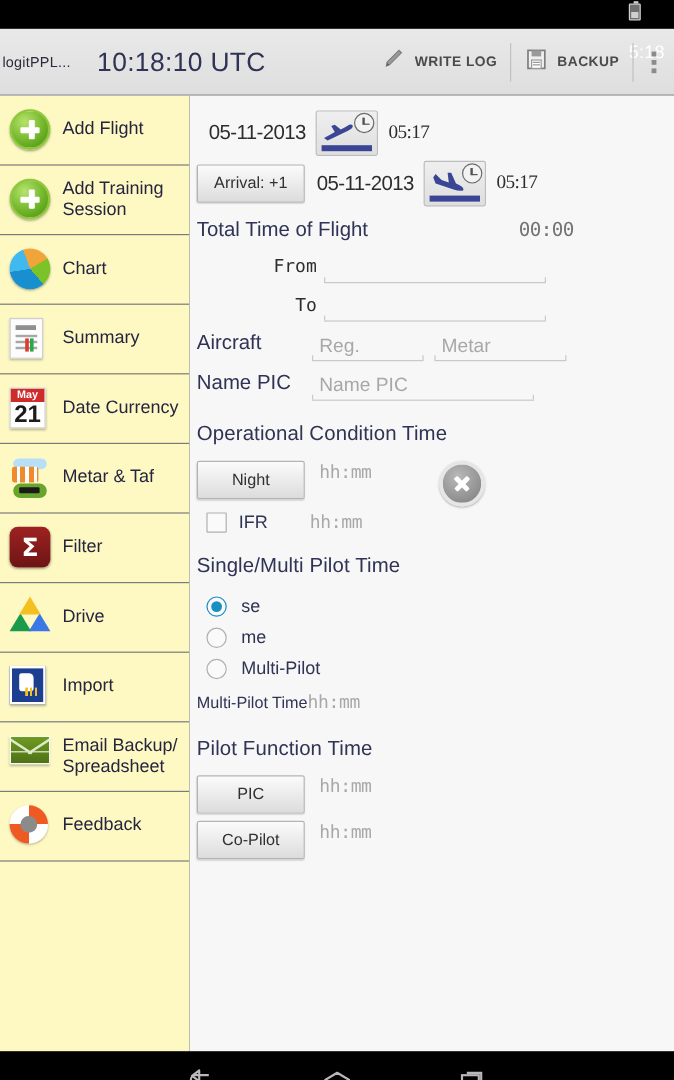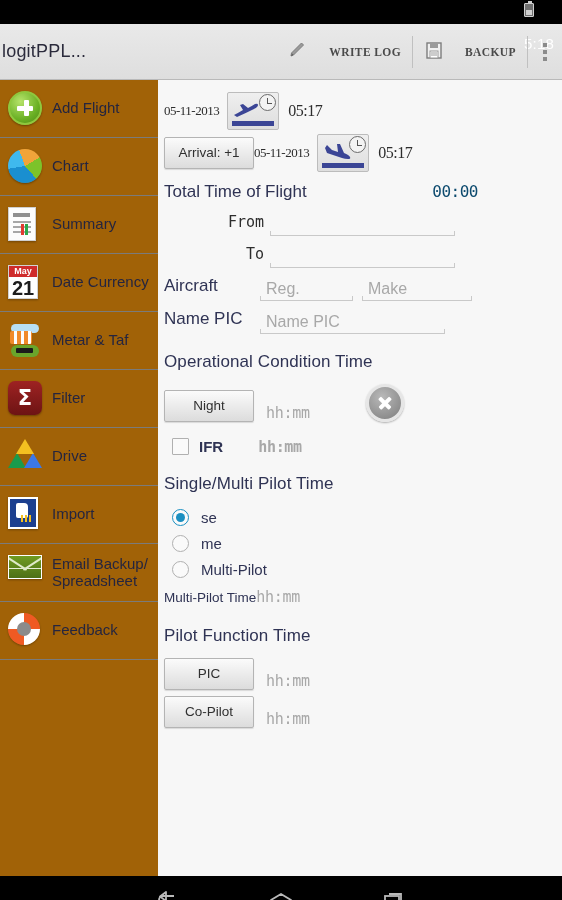--- a/index.html
+++ b/index.html
@@ -29,42 +29,41 @@
   .batt:before{content:"";position:absolute;top:-3px;left:2.5px;width:4px;height:2px;background:#cfcfcf;}
   .batt:after{content:"";position:absolute;left:1px;right:1px;bottom:1px;height:5px;background:#cfcfcf;}
 
   
   .actionbar{
     height:56px;background:linear-gradient(#e9e9e9,#dedede);
     border-bottom:1px solid #b9b9b9;display:flex;align-items:center;
     box-sizing:border-box;
   }
   .logo-wrap{width:48px;height:44px;margin-left:6px;position:relative;flex:0 0 auto;}
-  .app-name{font-size:18px;color:#2b2b3c;margin-left:2px;letter-spacing:.2px;}
+  .app-name{font-size:12px;color:#2b2b3c;margin-left:2px;letter-spacing:.2px;}
   .utc-clock{
     font-size:22px;color:#2f3354;margin-left:22px;letter-spacing:.3px;white-space:nowrap;
   }
   .ab-actions{margin-left:auto;display:flex;align-items:center;height:100%;}
   .ab-btn{
-    display:flex;align-items:center;gap:21px;height:100%;padding:0 11px;
+    display:flex;align-items:center;gap:7px;height:100%;padding:0 11px;
     box-sizing:border-box;
-    font-family:Liberation Serif, serif;
   }
   .ab-btn .lbl{font-size:11.5px;font-weight:bold;color:#4a4a4a;letter-spacing:.4px;}
   .ab-sep{width:1px;height:32px;background:#c0c0c0;}
   .ab-over{width:34px;height:100%;display:flex;flex-direction:column;
            align-items:center;justify-content:center;gap:3px;}
   .ab-over i{width:4px;height:4px;background:#8b8b8b;display:block;}
 
   
   .body-row{display:flex;height:796px;}
 
   
   .sidebar{
-    width:158px;flex:0 0 158px;background:#a16207;
+    width:158px;flex:0 0 158px;background:#fef9c3;
     box-sizing:border-box;overflow:hidden;
   }
   .nav-item{
     display:flex;align-items:center;gap:8px;
     padding:7px 6px 7px 8px;box-sizing:border-box;
     border-bottom:1px solid #7b7b7b;min-height:58px;
   }
   .nav-label{font-size:15px;color:#25253f;line-height:1.12;}
   .nav-icon{width:36px;height:36px;flex:0 0 36px;position:relative;}
 
@@ -147,72 +146,72 @@
   .sec-title{font-size:17px;color:#2f3354;padding:4px 0 6px 6px;letter-spacing:.1px;}
   .row{display:flex;align-items:center;padding:0 6px;margin-bottom:4px;}
   .btn{
     background:linear-gradient(#fbfbfb,#dcdcdc);
     border:1px solid #b4b4b4;border-radius:2px;
     box-shadow:0 1px 1px rgba(0,0,0,.12);
     min-width:90px;padding:7px 10px;text-align:center;
     font-size:13.5px;color:#303030;line-height:1.18;box-sizing:border-box;
   }
   .btn.w2{width:90px;}
-  .date-val{font-size:13px;color:#2d2d2d;
-            font-family:Liberation Serif, serif;letter-spacing:-.5px;}
+  .date-val{font-size:17px;color:#2d2d2d;margin-left:10px;
+            font-family:Liberation Sans, sans-serif;letter-spacing:-.5px;}
   .tile{
     width:52px;height:38px;margin-left:8px;flex:0 0 52px;
     background:linear-gradient(#efefef,#dedede);border:1px solid #bcbcbc;
     border-radius:2px;position:relative;overflow:hidden;box-sizing:border-box;
   }
   .tile .strip{position:absolute;left:4px;right:4px;bottom:3px;height:5px;background:#3b4595;}
   .tile .clk{position:absolute;top:1px;right:2px;width:17px;height:17px;border-radius:50%;
     border:1.5px solid #6b6b6b;background:#f3f3f3;box-sizing:border-box;}
   .tile .clk:before{content:"";position:absolute;left:6.5px;top:3px;width:1.5px;height:6px;background:#555;}
   .tile .clk:after{content:"";position:absolute;left:7px;top:7.5px;width:5px;height:1.5px;background:#555;}
   .tile svg{position:absolute;left:4px;top:5px;}
   .time-val{font-size:16px;color:#2d2d2d;margin-left:9px;
             font-family:Liberation Serif, serif;letter-spacing:-.5px;}
 
   .totalrow{display:flex;align-items:baseline;padding:6px 6px 2px 6px;}
   .total-lbl{font-size:17px;color:#2f3354;}
-  .total-val{margin-left:auto;margin-right:78px;font-size:16px;color:#0c4a6e;
+  .total-val{margin-left:auto;margin-right:78px;font-size:16px;color:#737373;
              font-family:"DejaVu Sans Mono",monospace;letter-spacing:-.5px;}
 
   .fieldrow{display:flex;align-items:flex-end;padding:0 6px;margin-top:8px;}
   .f-lbl{font-size:15px;color:#2d2d2d;font-family:"DejaVu Sans Mono",monospace;
          padding-bottom:5px;}
   .f-lbl.right{width:100px;text-align:right;padding-right:6px;}
   .f-lbl.blue{font-family:"Liberation Sans",sans-serif;color:#2f3354;font-size:17px;
               width:96px;text-align:left;padding-right:0;}
   .uline{
     border-bottom:1px solid #c9c9c9;height:24px;box-sizing:border-box;
     position:relative;
   }
   .uline:before,.uline:after{content:"";position:absolute;bottom:0;width:1px;height:4px;background:#c9c9c9;}
   .uline:before{left:0;} .uline:after{right:0;}
   .ph{font-size:16px;color:#a8a8a8;padding-left:6px;line-height:24px;}
 
-  .opsrow{display:flex;align-items:flex-end;padding:0 6px;margin-top:6px;}
+  .opsrow{display:flex;align-items:flex-start;padding:0 6px;margin-top:6px;}
   .hhmm{font-size:15px;color:#a8a8a8;margin-left:12px;
         font-family:"DejaVu Sans Mono",monospace;letter-spacing:-.3px;}
   .clearbtn{
     width:38px;height:38px;border-radius:50%;margin-left:56px;
     background:radial-gradient(circle at 40% 32%,#b9b9b9,#7d7d7d);
     border:3px solid #e6e6e6;box-sizing:border-box;position:relative;
     box-shadow:0 1px 2px rgba(0,0,0,.3);
   }
   .clearbtn:before,.clearbtn:after{
     content:"";position:absolute;left:50%;top:50%;width:15px;height:3.5px;
     background:#fff;border-radius:1px;
   }
   .clearbtn:before{transform:translate(-50%,-50%) rotate(45deg);}
   .clearbtn:after{transform:translate(-50%,-50%) rotate(-45deg);}
 
-  .chkrow{display:flex;align-items:flex-start;padding:0 6px;margin-top:16px;font-weight:bold;}
+  .chkrow{display:flex;align-items:center;padding:0 6px;margin-top:4px;}
   .chk{width:17px;height:17px;border:1.5px solid #b0b0b0;background:#fafafa;
        box-sizing:border-box;margin-left:8px;border-radius:1px;}
   .chk-lbl{font-size:15px;color:#2f3354;margin-left:10px;}
 
   .radiorow{display:flex;align-items:center;padding:0 6px;margin-top:9px;}
   .radio{width:17px;height:17px;border-radius:50%;border:1.5px solid #b0b0b0;
          background:#fafafa;box-sizing:border-box;margin-left:8px;position:relative;}
   .radio.on{border-color:#1a8fc1;}
   .radio.on:after{content:"";position:absolute;inset:3px;border-radius:50%;background:#1a8fc1;}
   .radio-lbl{font-size:15px;color:#2f3354;margin-left:12px;}
@@ -240,20 +239,21 @@
           <i></i>
           <b>3G</b>
       </div>
       <div class="batt"></div>
       <div class="sb-time">5:18</div>
     </div>
   </div>
 
   <div class="actionbar">
     <div class="app-name">logitPPL...</div>
+    <div class="utc-clock">10:18:10 UTC</div>
 
     <div class="ab-actions">
       <div class="ab-btn">
         <span>
           <svg width="22" height="22" viewBox="0 0 22 22">
             <path d="M5 17 l2.5 -1 l10 -10 l-2 -2 l-10 10 z" fill="#9a9a9a" stroke="#7d7d7d" stroke-width="1"></path>
             <path d="M5 17 l2.5 -1 l-1.4 -1.4 z" fill="#5f5f5f"></path>
           </svg>
         </span>
         <span class="lbl">WRITE LOG</span>
@@ -284,20 +284,26 @@
 
     <div class="sidebar">
 
       <div class="nav-item">
         <div class="nav-icon">
             <div class="ic-plus"></div>
           </div>
         <div class="nav-label">Add Flight</div>
       </div>
 
+      <div class="nav-item">
+        <div class="nav-icon">
+            <div class="ic-plus"></div>
+          </div>
+        <div class="nav-label">Add Training Session</div>
+      </div>
 
       <div class="nav-item">
         <div class="nav-icon">
             <div class="ic-pie"></div>
           </div>
         <div class="nav-label">Chart</div>
       </div>
 
       <div class="nav-item">
         <div class="nav-icon">
@@ -428,21 +434,21 @@
           <div class="ph"></div>
         </div>
       </div>
 
       <div class="fieldrow">
         <div class="f-lbl blue">Aircraft</div>
         <div class="uline" style="width:93px">
           <div class="ph">Reg.</div>
         </div>
         <div class="uline" style="width:110px;margin-left:9px">
-          <div class="ph">Make</div>
+          <div class="ph">Metar</div>
         </div>
       </div>
 
       <div class="fieldrow">
         <div class="f-lbl blue">Name PIC</div>
         <div class="uline" style="width:185px">
           <div class="ph">Name PIC</div>
         </div>
       </div>
 

